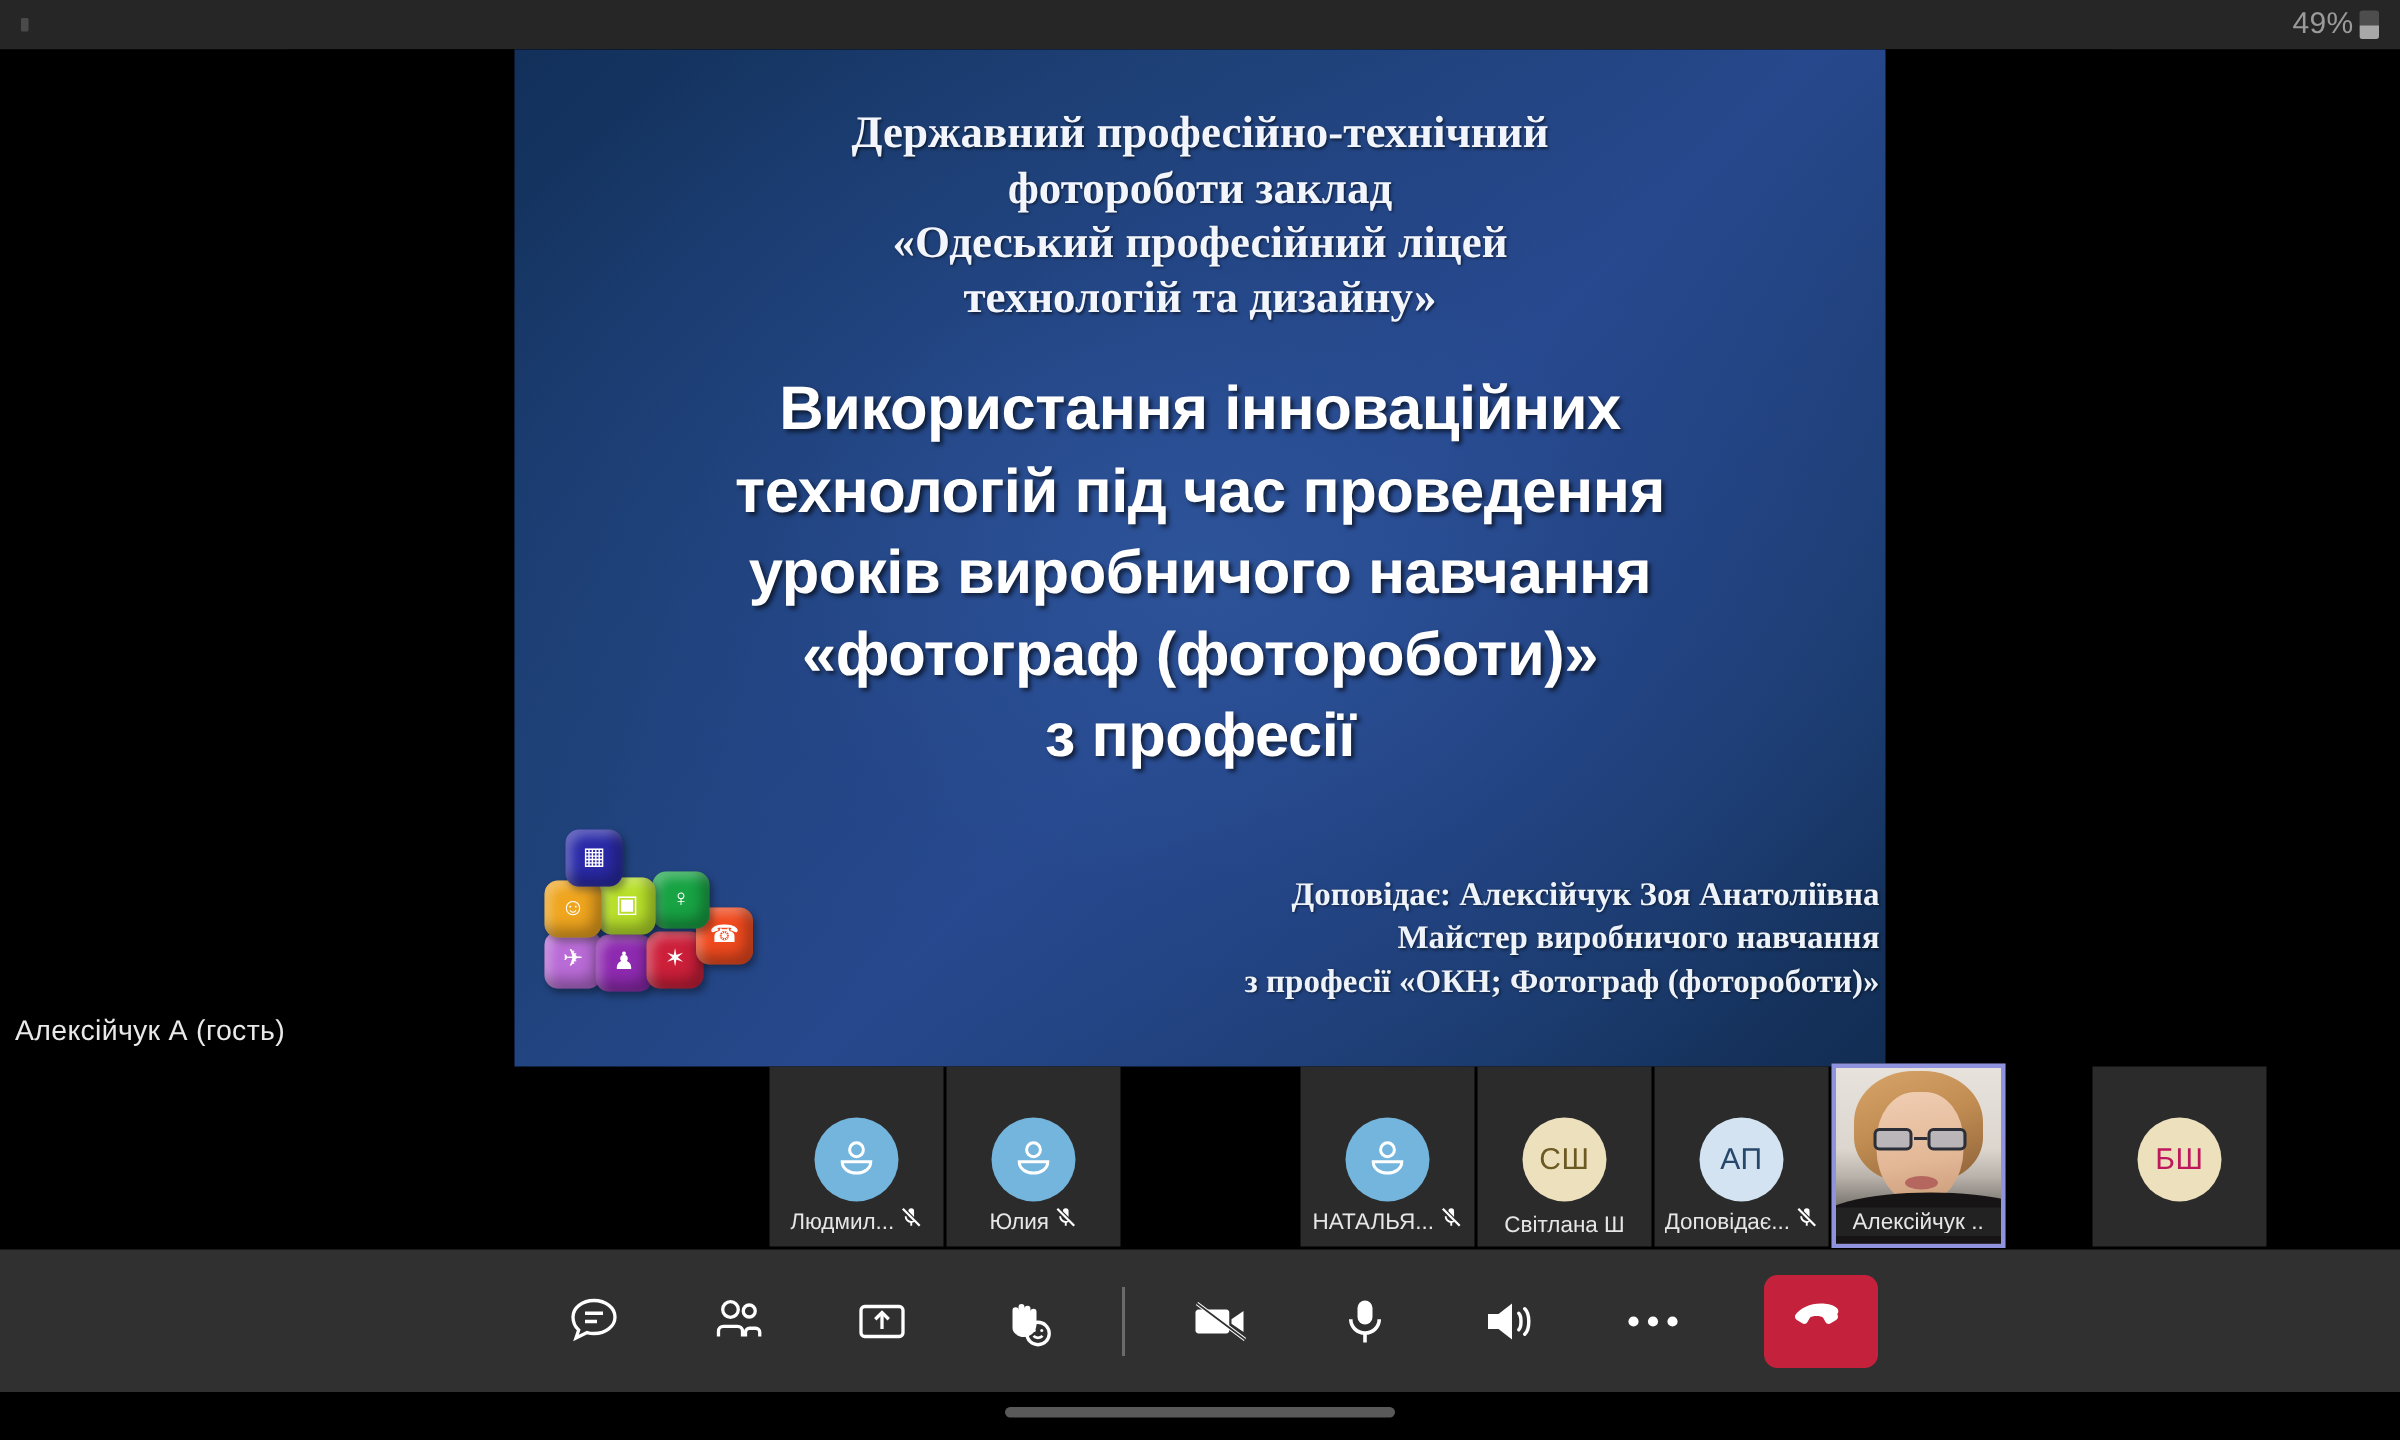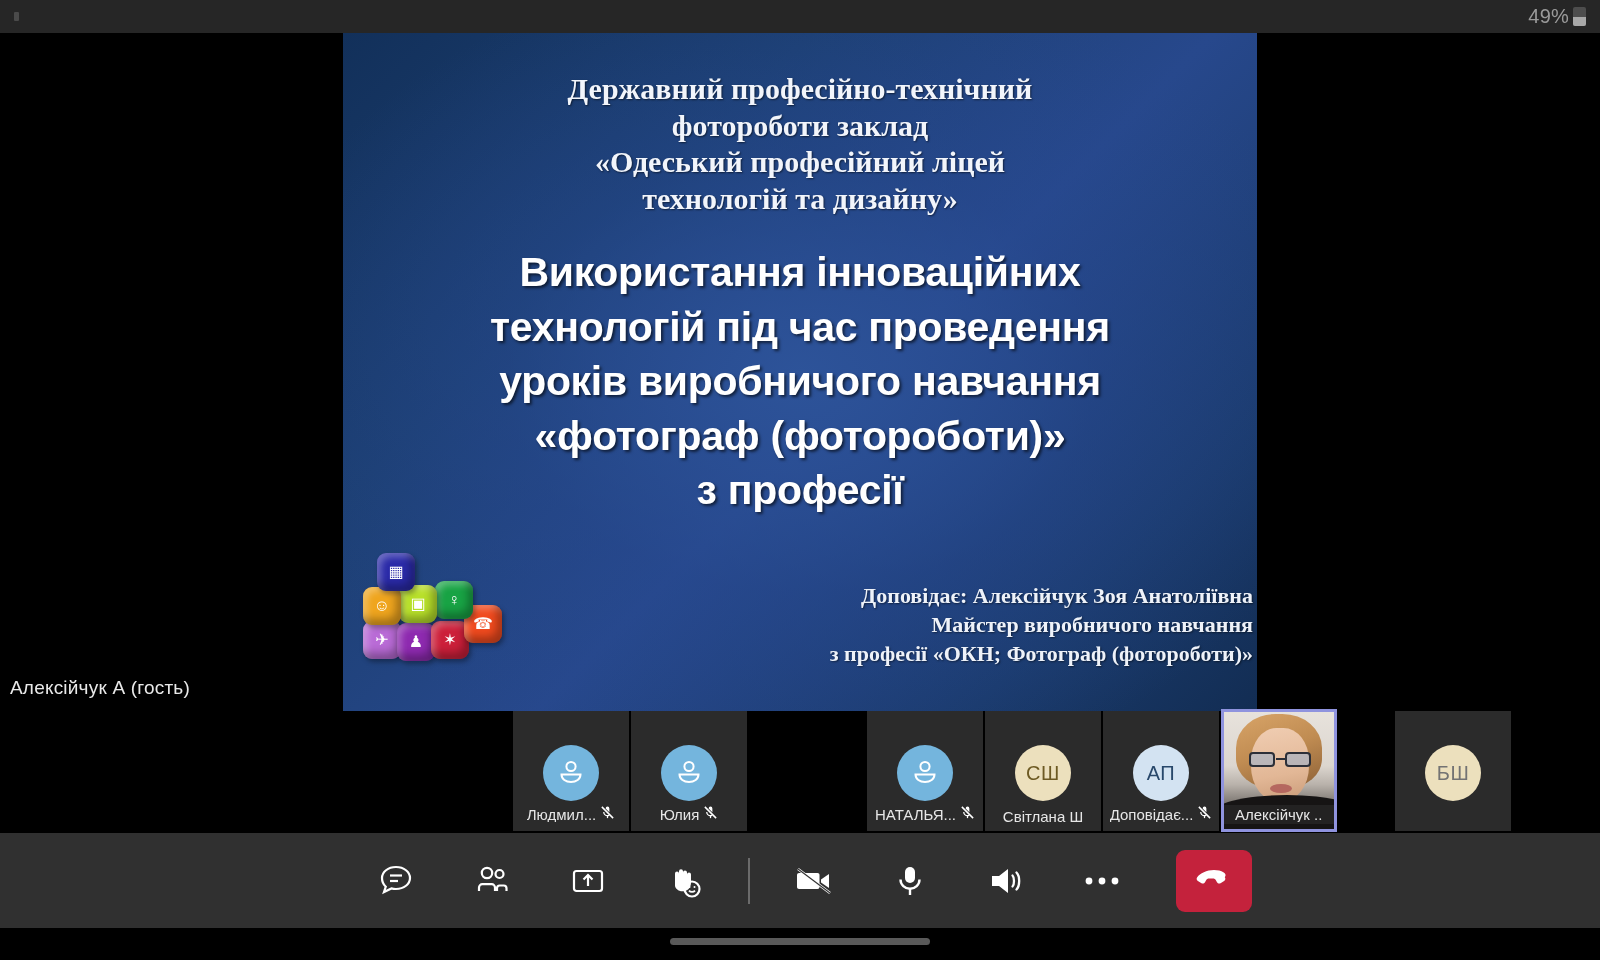--- a/index.html
+++ b/index.html
@@ -340,21 +340,21 @@
             <div class="vid-lens r"></div>
           </div>
           <div class="vid-lips"></div>
           <div class="vid-shoulder"></div>
         </div>
         <div class="tile-footer">
           <span class="tile-name">Алексійчук ...</span>
         </div>
       </div>
       <div class="tile dark" style="left: 1395px;">
-        <div class="avatar initials" style="background:#ece0bd;color:#737373">
+        <div class="avatar initials" style="background:#ece0bd;color:#be185d">
           <span>БШ</span>
         </div>
       </div>
     </div>
 
   <div class="controlbar">
 
     <div class="ctrl" title="Chat">
       <span>
         <svg width="42" height="42" viewBox="0 0 42 42" fill="none" stroke="#ffffff" stroke-width="2.2">

